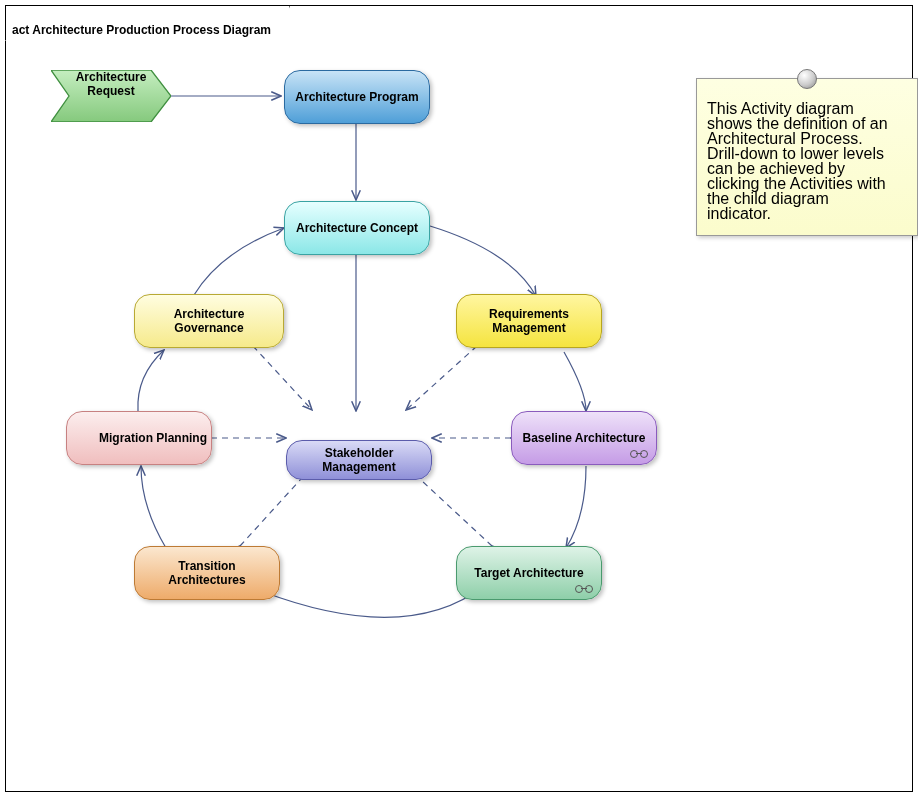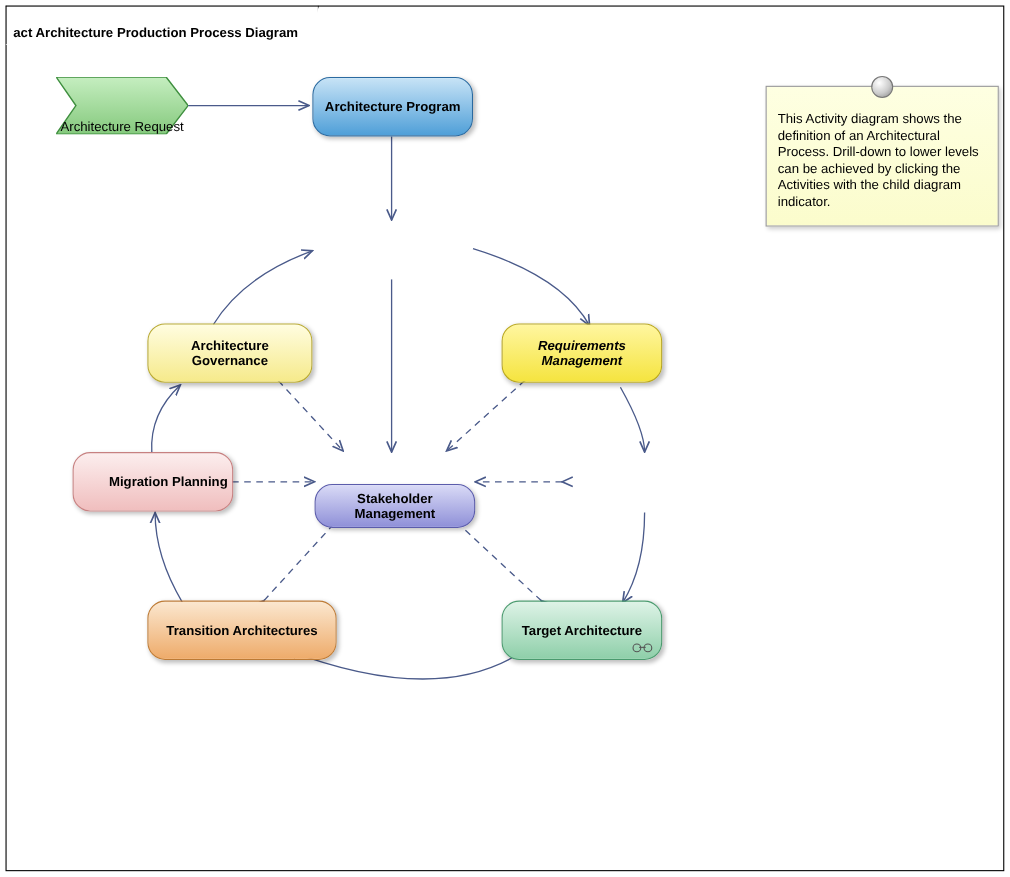--- a/index.html
+++ b/index.html
@@ -3,24 +3,24 @@
 <meta charset="utf-8">
 <style>
   html,body{margin:0;padding:0;font-family:"Segoe UI",Arial,sans-serif;font-size:12px;color:#000;}
   .frame{position:relative;width:908px;height:787px;margin:5px;border:1px solid #000;box-sizing:border-box;}
   .title-tab{position:absolute;top:-1px;left:-1px;border:1px solid #000;border-bottom:1px solid #fff;
     background:#fff;padding:16px 8px 2px 6px;font-size:12px;font-weight:bold;line-height:16px;
     clip-path:polygon(0 0,100% 0,calc(100% - 10px) 100%,0 100%);padding-right:18px;}
   .node{position:absolute;display:flex;align-items:center;justify-content:center;text-align:center;
     border:1px solid;border-radius:16px;box-sizing:border-box;box-shadow:2px 2px 4px rgba(0,0,0,.25);
     font-weight:bold;line-height:14px;padding:4px;}
-  .arrow-node{position:absolute;display:flex;align-items:flex-end;justify-content:center;text-align:center;
-    font-weight:normal;line-height:14px;}
+  .arrow-node{position:absolute;display:flex;align-items:flex-start;justify-content:center;text-align:center;
+    font-weight:bold;line-height:14px;}
   .note{position:absolute;width:190px;border:1px solid #999;background:linear-gradient(#feffe2,#fbfccc);
-    padding:22px 10px 14px 10px;font-size:12px;line-height:15px;box-shadow:2px 2px 4px rgba(0,0,0,.2);}
+    padding:22px 20px 14px 10px;font-size:16px;line-height:15px;box-shadow:2px 2px 4px rgba(0,0,0,.2);}
   .pin{position:absolute;top:-10px;left:50%;transform:translateX(-50%);width:18px;height:18px;
     border-radius:50%;background:radial-gradient(circle at 35% 30%,#fff,#ccc 55%,#888);border:1px solid #777;}
   svg.edges{position:absolute;top:0;left:0;pointer-events:none;}
   .child-ind{position:absolute;right:8px;bottom:6px;width:18px;height:8px;}
   .child-ind:before,.child-ind:after{content:"";position:absolute;width:6px;height:6px;border:1px solid #555;
     border-radius:50%;top:0;}
   .child-ind:before{left:0;}
   .child-ind:after{right:0;}
   .child-ind span{position:absolute;left:6px;right:6px;top:3px;height:1px;background:#555;}
 </style>
@@ -79,39 +79,48 @@
           </linearGradient>
         </defs>
     </svg>
     <span style="position:relative;">Architecture Request</span>
   </div>
 
   <div class="node" style="left:278px;top:64px;width:146px;height:54px;background:linear-gradient(#c7e3f6,#4f9fd8);border-color:#2a6aa0;">
     <span>Architecture Program</span>
   </div>
 
+  <div class="node" style="left:278px;top:195px;width:146px;height:54px;background:linear-gradient(#e6ffff,#8be7e7);border-color:#3aa3a3;">
+    <span>Architecture Concept</span>
+  </div>
 
   <div class="node" style="left:128px;top:288px;width:150px;height:54px;background:linear-gradient(#fffde0,#f6ea8b);border-color:#b8a933;">
     <span>Architecture Governance</span>
   </div>
 
-  <div class="node" style="left:450px;top:288px;width:146px;height:54px;background:linear-gradient(#fff6a0,#f5e43f);border-color:#b8a61f;font-style:italic;">
+  <div class="node" style="left:450px;top:288px;width:146px;height:54px;background:linear-gradient(#fff6a0,#f5e43f);border-color:#b8a61f;">
     <span>Requirements Management</span>
   </div>
 
   <div class="node" style="left:60px;top:405px;width:146px;height:54px;background:linear-gradient(#fceeee,#f0bebe);border-color:#c78181;justify-content:flex-end;">
     <span>Migration Planning</span>
   </div>
 
   <div class="node" style="left:280px;top:405px;width:146px;height:40px;background:linear-gradient(#d9daf6,#8f90d8);border-color:#5b5cab;margin-top:29px;">
     <span>Stakeholder Management</span>
   </div>
 
+  <div class="node" style="left:505px;top:405px;width:146px;height:54px;background:linear-gradient(#eee1f9,#c59ce6);border-color:#8a5bbd;">
+    <span>Baseline Architecture</span>
+    <div class="child-ind">
+        <span></span>
+      </div>
+  </div>
 
-  <div class="node" style="left:128px;top:540px;width:172px;height:54px;background:linear-gradient(#fbe7cf,#eeab6a);border-color:#bd7a34;">
+  <div class="node" style="left:128px;top:540px;width:146px;height:54px;background:linear-gradient(#fbe7cf,#eeab6a);border-color:#bd7a34;">
     <span>Transition Architectures</span>
   </div>
 
   <div class="node" style="left:450px;top:540px;width:146px;height:54px;background:linear-gradient(#def3e7,#8ecfa9);border-color:#4a9a6e;">
     <span>Target Architecture</span>
     <div class="child-ind">
         <span></span>
       </div>
   </div>
 

